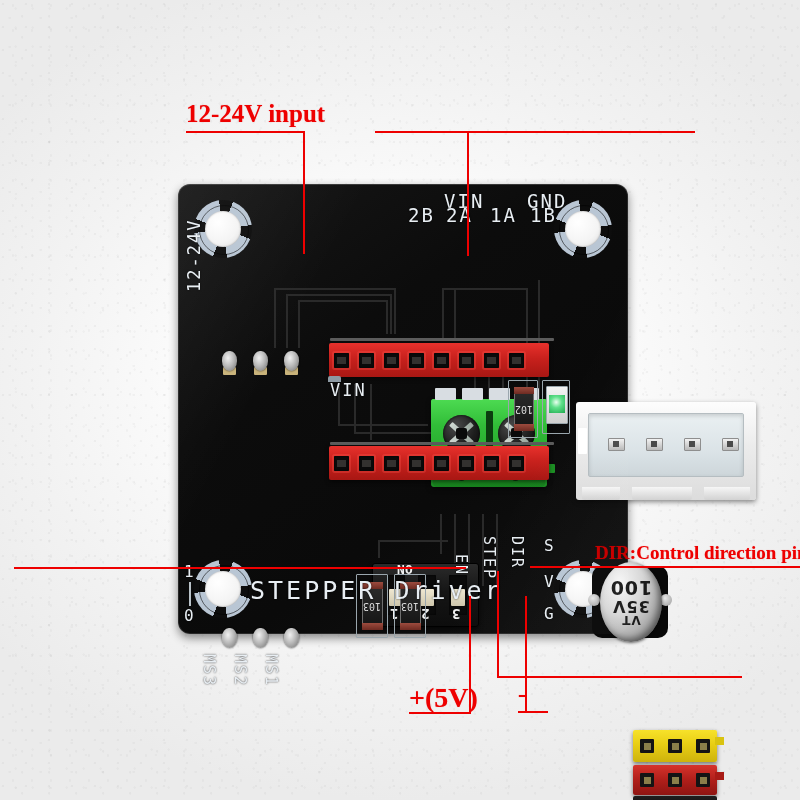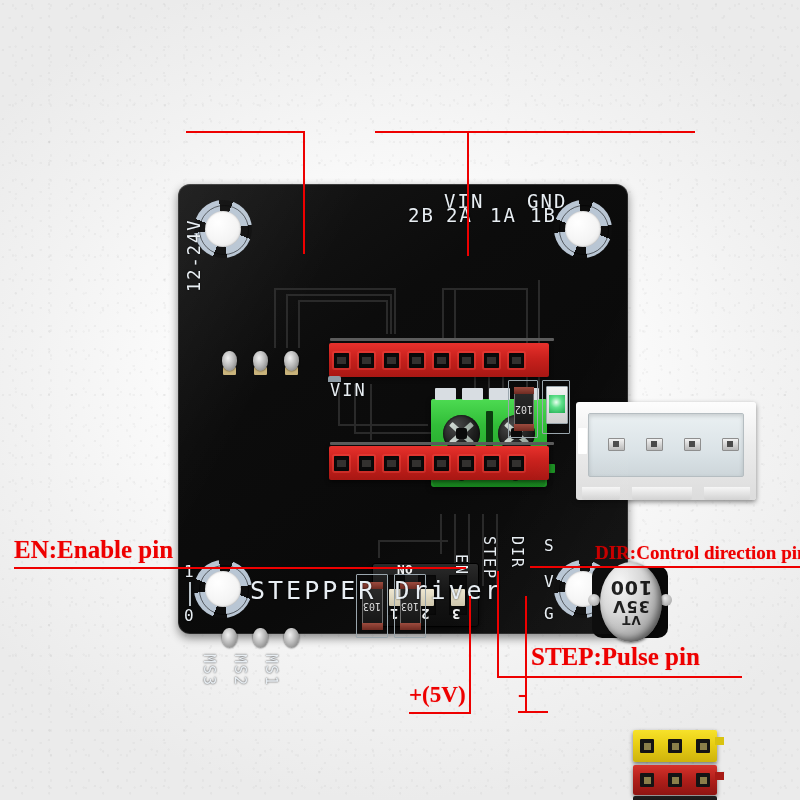--- a/index.html
+++ b/index.html
@@ -551,39 +551,38 @@
     </div>
     <div id="kblk">
       
       
       
     </div>
 
     <div class="silk" style="left:72px;top:392px;font-size:25px;letter-spacing:3px;">STEPPER Driver</div>
   </div>
 
+  <div class="ann" style="left:186px;top:100px;font-size:25px;">12-24V input</div>
   <div class="lline h" style="left:186px;top:131px;width:119px;"></div>
   <div class="lline v" style="left:303px;top:131px;height:123px;"></div>
 
   <div class="lline h" style="left:375px;top:131px;width:320px;"></div>
   <div class="lline v" style="left:467px;top:131px;height:125px;"></div>
 
-  <div class="ann" style="left:14px;top:536px;font-size:25px;">EN:Enable pin</div>
   <div class="lline h" style="left:14px;top:567px;width:452px;"></div>
 
   <div class="ann" style="left:595px;top:542px;font-size:19px;">
     <span class="em">DIR</span><span>:Control direction pin</span>
   </div>
   <div class="lline h" style="left:530px;top:566px;width:270px;"></div>
 
-  <div class="ann" style="left:531px;top:643px;font-size:25px;">STEP:Pulse pin</div>
   <div class="lline h" style="left:497px;top:676px;width:245px;"></div>
   <div class="lline v" style="left:497px;top:571px;height:106px;"></div>
 
-  <div class="ann" style="left:409px;top:682px;font-size:23px;">+(5V)</div>
+  <div class="ann" style="left:409px;top:682px;font-size:28px;">+(5V)</div>
   <div class="lline h" style="left:409px;top:712px;width:62px;"></div>
   <div class="lline v" style="left:469px;top:596px;height:117px;"></div>
 
   <div class="ann" style="left:518px;top:681px;font-size:24px;">-</div>
   <div class="lline h" style="left:518px;top:711px;width:30px;"></div>
   <div class="lline v" style="left:525px;top:596px;height:116px;"></div>
 
 </div>
 
 </body></html>

